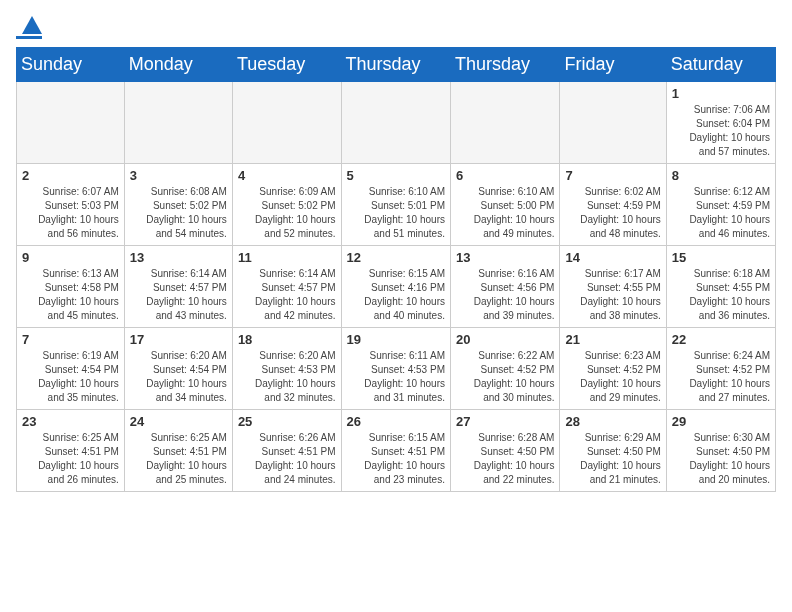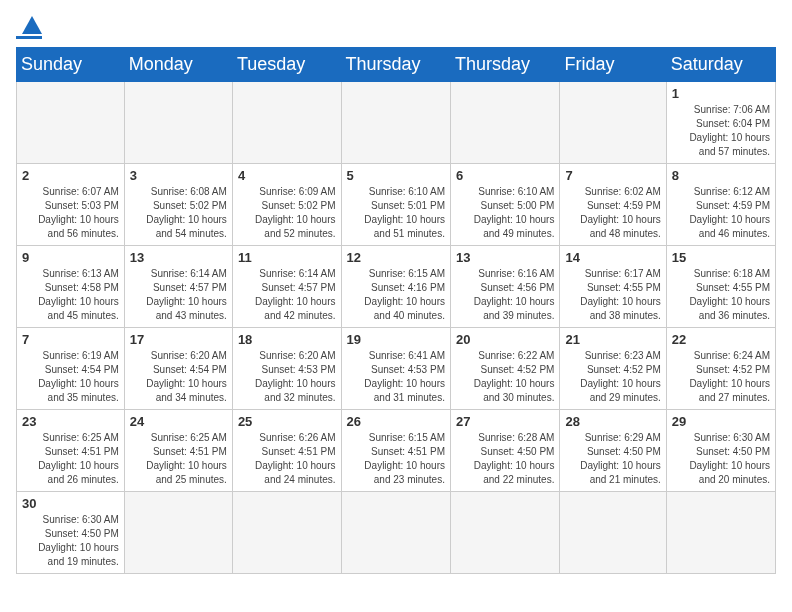--- a/index.html
+++ b/index.html
@@ -253,21 +253,21 @@
         </td>
         <td>
           <span class="day-num">18</span>
           <div class="day-info">Sunrise: 6:20 AM
 Sunset: 4:53 PM
 Daylight: 10 hours
 and 32 minutes.</div>
         </td>
         <td>
           <span class="day-num">19</span>
-          <div class="day-info">Sunrise: 6:41 AM
+          <div class="day-info">Sunrise: 6:11 AM
 Sunset: 4:53 PM
 Daylight: 10 hours
 and 31 minutes.</div>
         </td>
         <td>
           <span class="day-num">20</span>
           <div class="day-info">Sunrise: 6:22 AM
 Sunset: 4:52 PM
 Daylight: 10 hours
 and 30 minutes.</div>
@@ -330,30 +330,15 @@
 Daylight: 10 hours
 and 21 minutes.</div>
         </td>
         <td>
           <span class="day-num">29</span>
           <div class="day-info">Sunrise: 6:30 AM
 Sunset: 4:50 PM
 Daylight: 10 hours
 and 20 minutes.</div>
         </td>
-      </tr>
-      <tr class="last-row">
-        <td>
-          <span class="day-num">30</span>
-          <div class="day-info">Sunrise: 6:30 AM
-Sunset: 4:50 PM
-Daylight: 10 hours
-and 19 minutes.</div>
-        </td>
-        <td class="empty"></td>
-        <td class="empty"></td>
-        <td class="empty"></td>
-        <td class="empty"></td>
-        <td class="empty"></td>
-        <td class="empty"></td>
       </tr>
     </tbody>
 </table>
 
 </body></html>

